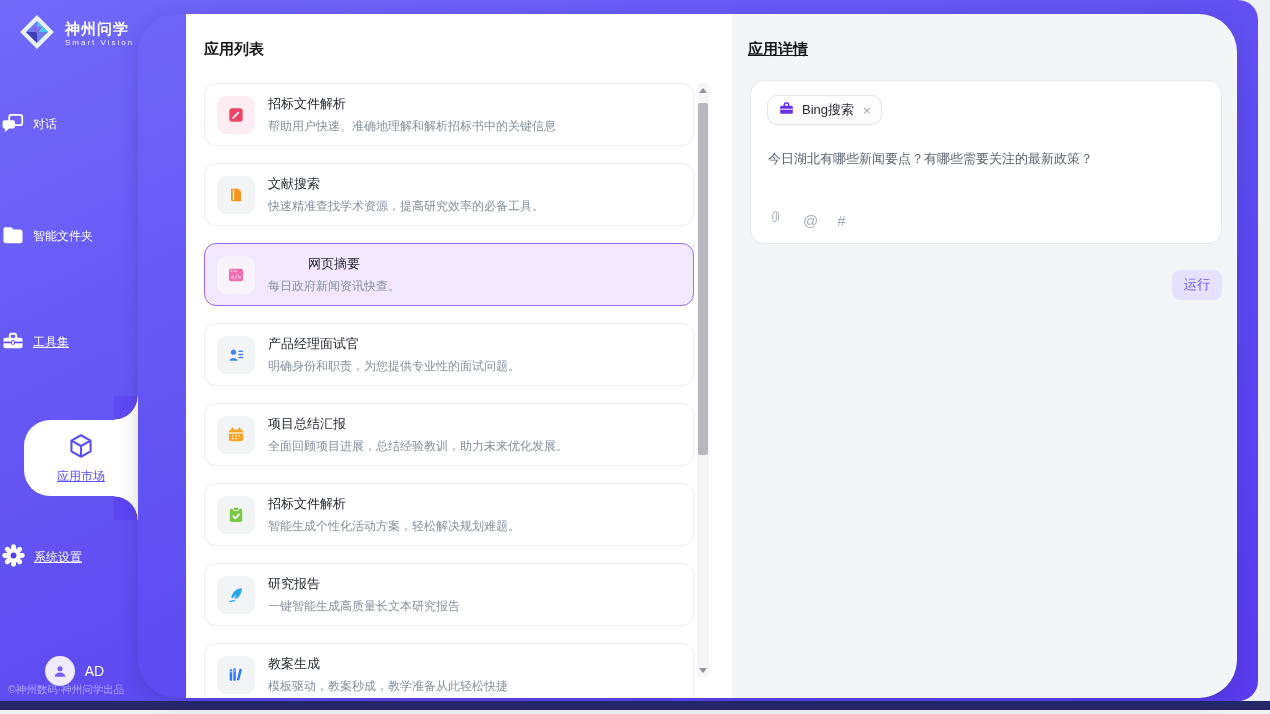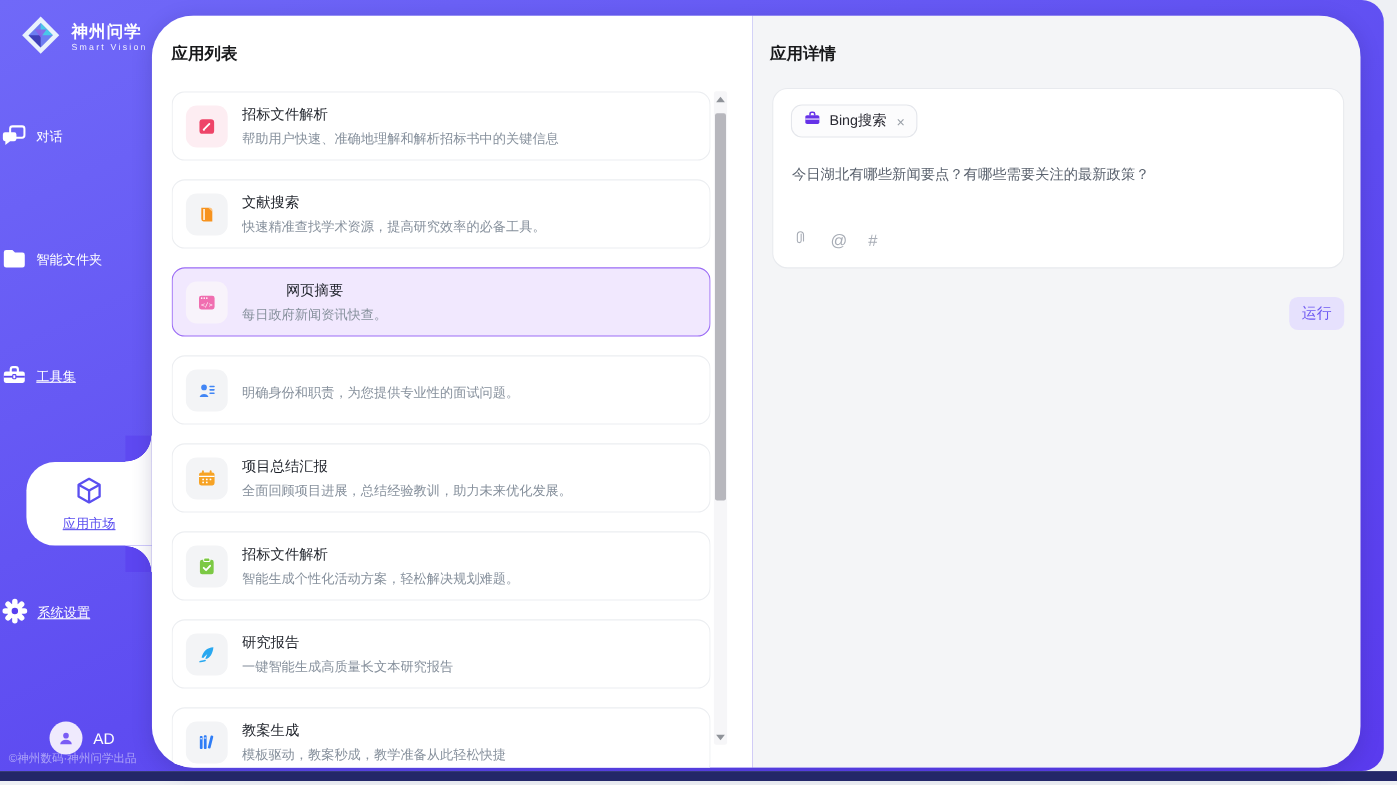--- a/index.html
+++ b/index.html
@@ -28,26 +28,26 @@
   .notch.bot { top:496px; background:radial-gradient(circle 24px at 0 100%,#5c45f0 23.2px,#ffffff 23.8px); }
   .user-row { position:absolute; left:0; top:656px; width:149px; display:flex; align-items:center;
     justify-content:center; gap:10px; color:#fff; font-size:14px; cursor:pointer; }
   .avatar { width:30px; height:30px; border-radius:50%; background:#efeafd; display:flex;
     align-items:center; justify-content:center; }
   .side-footer { position:absolute; left:8px; top:683px; width:130px; font-size:10.5px;
     color:rgba(255,255,255,.48); white-space:nowrap; }
 
   
   .content { position:absolute; left:138px; top:14px; width:1099px; height:684px;
-    border-radius:38px; overflow:hidden; display:flex; box-shadow:0 4px 18px rgba(30,20,90,.18); }
+    border-radius:38px; overflow:hidden; display:flex; box-shadow:0 4px 18px rgba(30,20,90,.18);padding-left:48px; }
   .list-panel { width:546px; background:#ffffff; position:relative; }
   .detail-panel { flex:1; background:#f4f5f7; position:relative; }
   .panel-title { position:absolute; top:26px; font-size:15px; font-weight:700; color:#17181a; }
   .list-panel .panel-title { left:18px; }
-  .detail-panel .panel-title { left:16px; }
+  .detail-panel .panel-title { left:16px;text-decoration:underline; }
 
   
   .cards { position:absolute; left:18px; top:69px; width:490px; bottom:0; overflow:hidden; }
   .card { height:63px; margin-bottom:17px; border:1px solid #eceef1; border-radius:12px;
     background:#fff; display:flex; align-items:center; padding:0 12px; gap:13px; cursor:pointer; }
   .card.selected { background:#f1e8fe; border-color:#9b6cf5;text-align:center; }
   .tile { width:38px; height:38px; border-radius:10px; display:flex; align-items:center;
     justify-content:center; flex:none; }
   .card-title { font-size:13px; font-weight:400; color:#1d2129; }
   .card-desc { font-size:12px; color:#86909c; margin-top:5px; white-space:nowrap; overflow:hidden; }
@@ -228,20 +228,21 @@
 
         <div class="card">
           <span class="tile" style="background: rgb(243, 244, 246); color: rgb(66, 134, 245);">
             <svg width="20" height="20" viewBox="0 0 24 24">
               <circle cx="9" cy="8.6" r="3.1" fill="currentColor"></circle>
               <path d="M4.2 19a5 4.6 0 019.6 0z" fill="currentColor"></path>
               <path d="M15.6 7.6h4.2M15.6 11.3h4.2M15.6 15h4.2" stroke="currentColor" stroke-width="1.8" stroke-linecap="round"></path>
             </svg>
           </span>
           <span>
+            <div class="card-title">产品经理面试官</div>
             <div class="card-desc">明确身份和职责，为您提供专业性的面试问题。</div>
           </span>
         </div>
 
         <div class="card">
           <span class="tile" style="background: rgb(243, 244, 246); color: rgb(247, 163, 37);">
             <svg width="20" height="20" viewBox="0 0 24 24">
               <rect x="3.5" y="5.5" width="17" height="14" rx="2.5" fill="currentColor"></rect>
               <rect x="6.8" y="3" width="2" height="4.6" rx="1" fill="currentColor"></rect>
               <rect x="15.2" y="3" width="2" height="4.6" rx="1" fill="currentColor"></rect>

